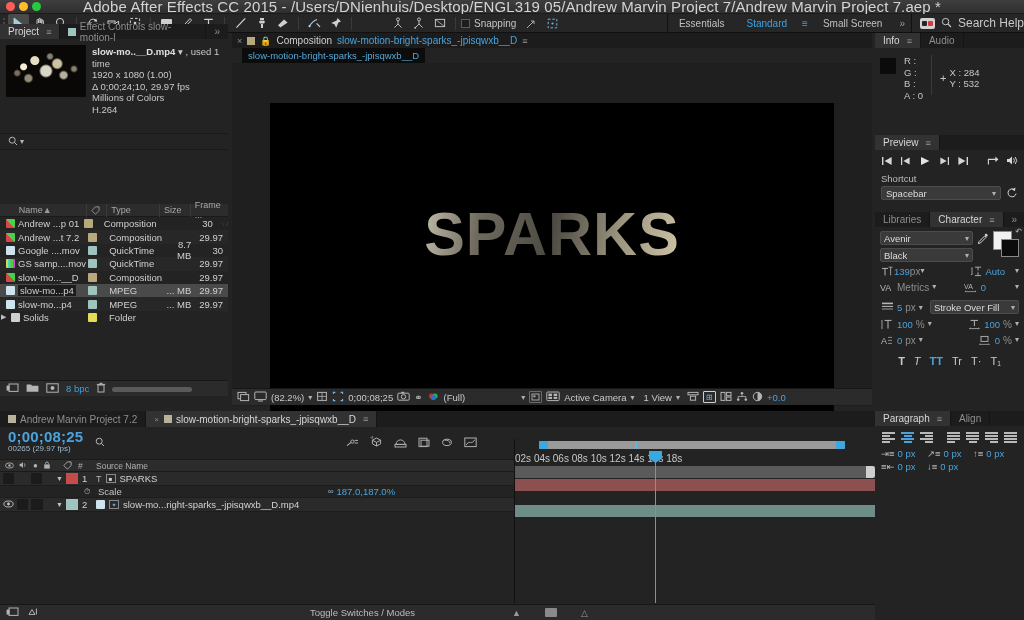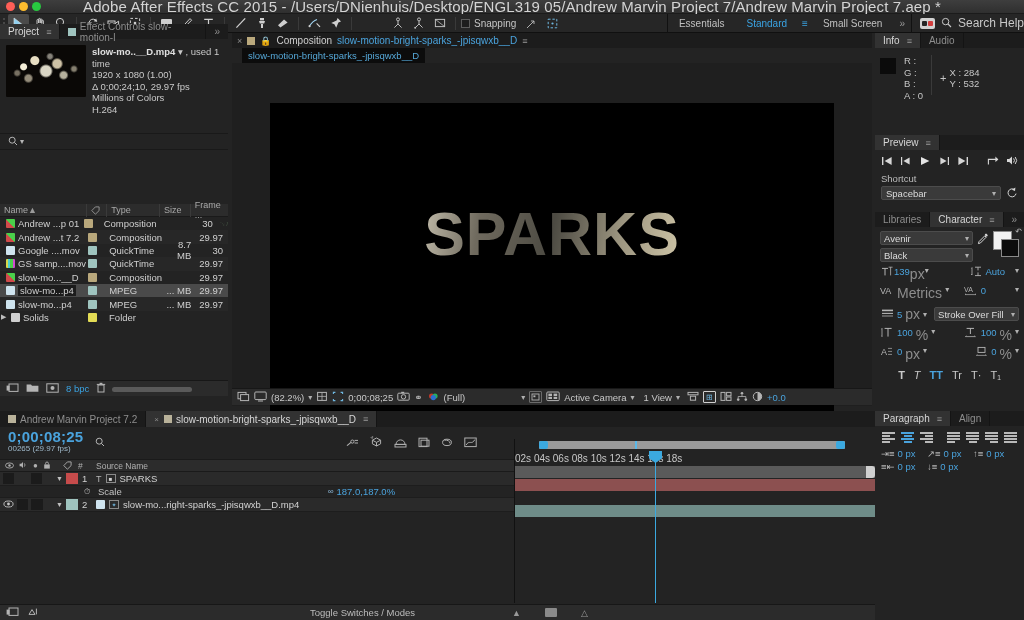--- a/index.html
+++ b/index.html
@@ -158,21 +158,21 @@
   .shortcut-lbl { font-size:9.5px; color:#bdbdbd; padding:5px 0 2px 6px;}
   .sel-field { height:14px; background:#3a3a3a; border:1px solid #4c4c4c; border-radius:2px;
                display:flex; align-items:center; justify-content:space-between;
                padding:0 4px; font-size:9.5px; color:#dcdcdc; }
 
   #charpanel { left:875px; top:212px; width:149px; height:198px; }
   .fld { height:14px; background:#3a3a3a; border:1px solid #4c4c4c; border-radius:2px;
          display:flex; align-items:center; justify-content:space-between;
          padding:0 3px; font-size:9.5px; color:#dcdcdc; }
   .num { color:#4aa3dd; font-size:9.5px; }
-  .numdim { color:#8d8d8d; font-size:14px; }
+  .numdim { color:#8d8d8d; font-size:10px; }
   .icbox { color:#b5b5b5; font-size:10px; width:14px; text-align:center;}
   .swatch-big { position:relative; width:26px; height:26px; }
   .swatch-big .fg { position:absolute; left:0; top:0; width:19px;height:19px; background:#f2f2f2; border:1px solid #8a8a8a;}
   .swatch-big .bg { position:absolute; left:8px; top:8px; width:18px;height:18px; background:#0c0c0c; border:1px solid #8a8a8a;}
   .tstyles { display:flex; align-items:center; justify-content:center; gap:9px;
              padding:7px 0 0 0; color:#c9c9c9; font-size:11px; }
   .tstyles .on { color:#4aa3dd; }
 
   #parapanel { left:875px; top:411px; width:149px; height:209px; }
   .align-row { display:flex; align-items:center; gap:6px; padding:6px 7px 2px 7px; }
@@ -408,21 +408,21 @@
       <svg width="11" height="11" viewBox="0 0 11 11">
           <circle cx="4.2" cy="4.2" r="3" fill="none" stroke="#b6b6b6" stroke-width="1"></circle>
           <line x1="6.4" y1="6.4" x2="9" y2="9" stroke="#b6b6b6" stroke-width="1"></line>
         </svg>
       <span style="color:#b6b6b6;font-size:8px;margin-left:1px">▾</span>
     </div>
 
     <div class="proj-spacer"></div>
 
     <div class="colhead">
-      <div style="width:92px;justify-content:flex-start;padding-right:19px">
+      <div style="width:92px;justify-content:center;padding-right:19px">
         <span>Name</span>
         <span style="color:#9a9a9a">▲</span>
       </div>
       <div class="cs" style="width:22px">
         <svg width="9" height="9" viewBox="0 0 9 9">
             <path d="M.8 4.6 4.4.9h3.7v3.7L4.4 8.2z" fill="none" stroke="#9a9a9a" stroke-width=".9"></path>
           </svg>
       </div>
       <div style="width:57px">Type</div>
       <div style="width:33px">Size</div>

